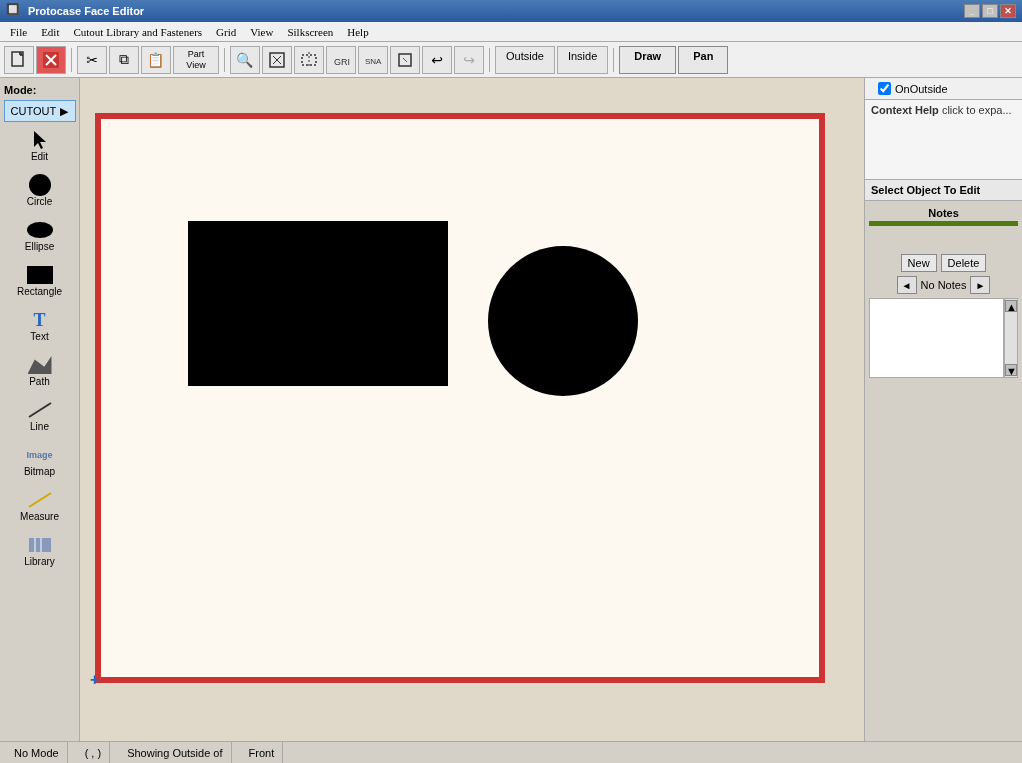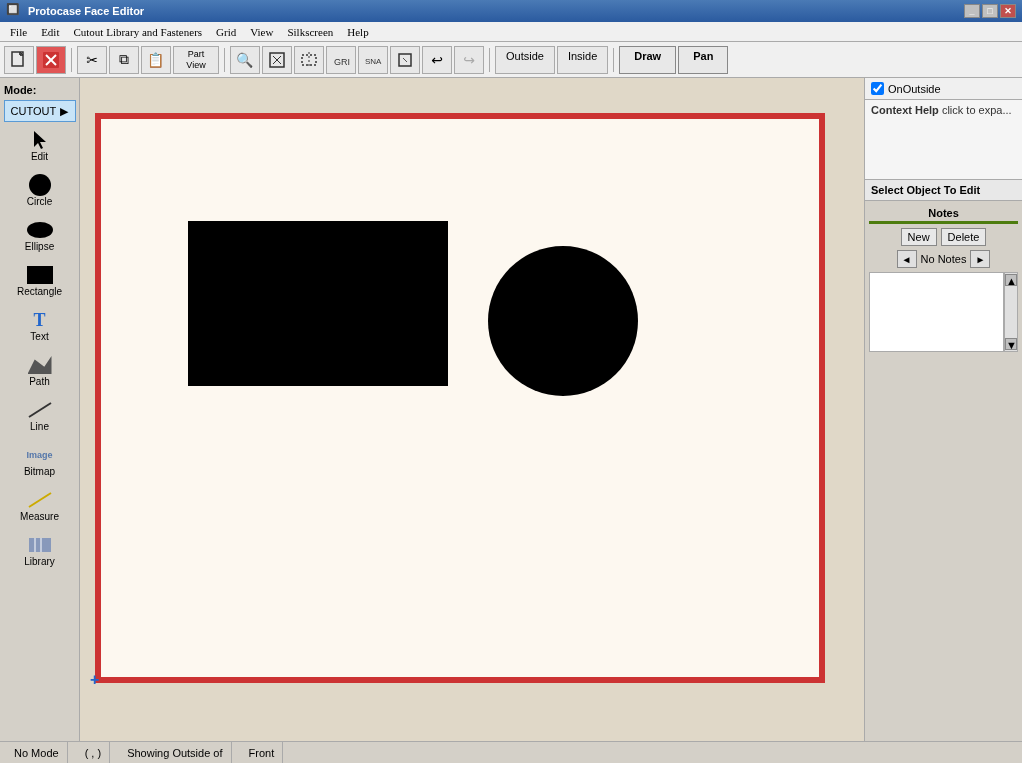--- a/index.html
+++ b/index.html
@@ -186,21 +186,21 @@
     #right-panel {
       width: 158px;
       background: #d4d0c8;
       border-left: 1px solid #aaa;
       display: flex;
       flex-direction: column;
     }
     #on-outside-checkbox {
       display: flex;
       align-items: center;
-      padding: 4px 6px;
+      padding: 4px 13px;
       background: #f0f0f0;
       border-bottom: 1px solid #aaa;
       gap: 4px;
     }
     #context-help {
       padding: 4px 6px;
       font-size: 11px;
       color: #333;
       border-bottom: 1px solid #aaa;
       min-height: 80px;
@@ -216,21 +216,21 @@
     #notes-section {
       display: flex;
       flex-direction: column;
       padding: 4px;
     }
     .notes-header {
       text-align: center;
       font-size: 11px;
       font-weight: bold;
       padding: 2px;
-      border-bottom: 3px solid #4d7c0f;
+      border-bottom: 5px solid #4d7c0f;
       margin-bottom: 4px;
     }
     .notes-buttons {
       display: flex;
       gap: 4px;
       margin-bottom: 4px;
       justify-content: center;
     }
     .notes-nav {
       display: flex;
@@ -264,20 +264,21 @@
     .notes-area-container {
       display: flex;
       flex-direction: row;
     }
     .small-btn {
       padding: 2px 6px;
       font-size: 11px;
       background: #e8e8e8;
       border: 1px solid #888;
       cursor: pointer;
+      margin-top: 24px;
     }
 
     
     #status-bar {
       background: #d4d0c8;
       border-top: 1px solid #aaa;
       height: 22px;
       display: flex;
       align-items: center;
       padding: 0 6px;

